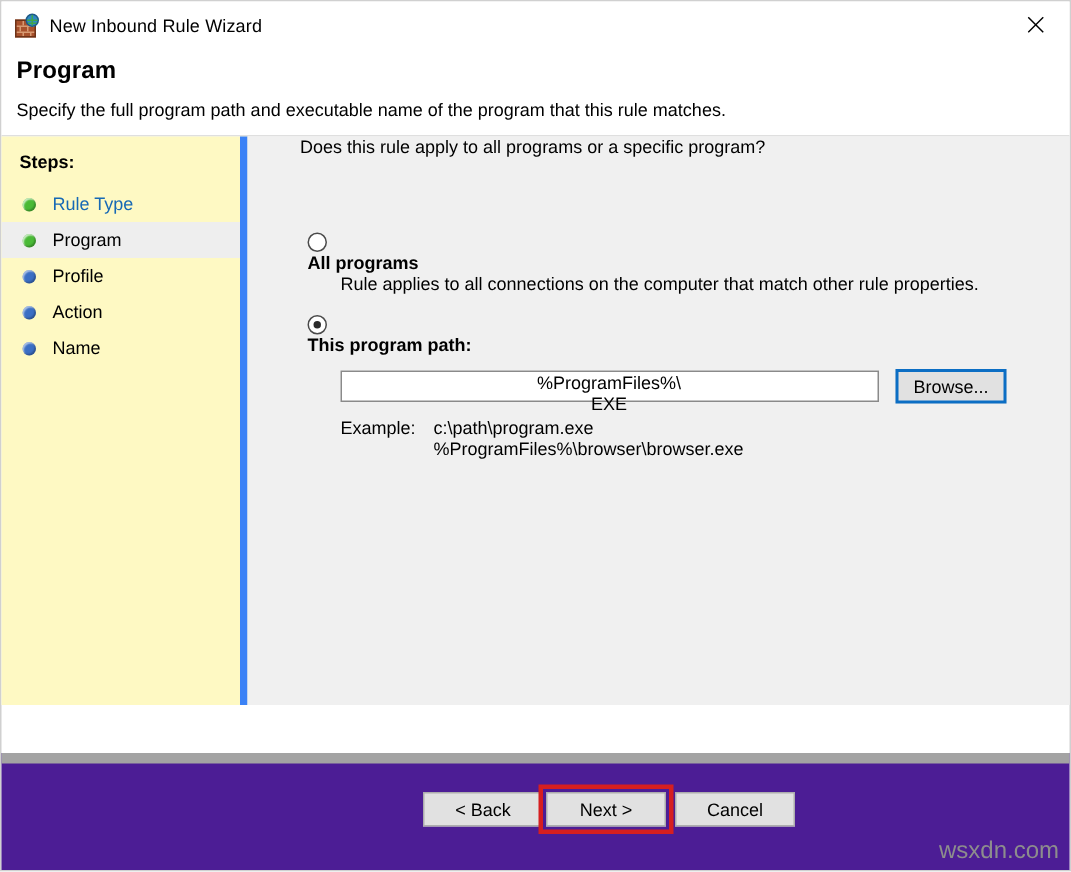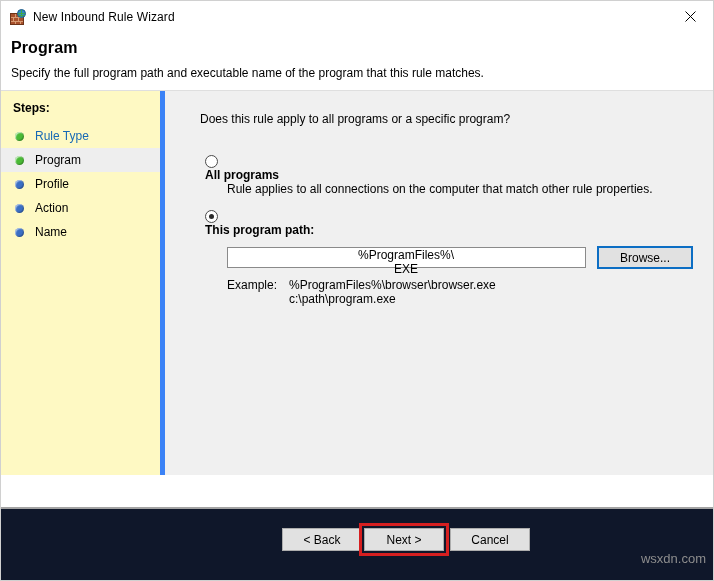--- a/index.html
+++ b/index.html
@@ -133,21 +133,21 @@
   
   .main {
     flex: 1 1 auto;
     background: #f0f0f0;
     position: relative;
     padding: 0;
   }
   .question {
     position: absolute;
     left: 35px;
-    top: 21px;
+    top: 0;
     font-size: 12px;
   }
 
   .option-block { position: absolute; left: 40px; }
   .opt-all { top: 63px; }
   .opt-path { top: 118px; }
 
   .opt-row {
     display: flex;
     align-items: flex-start;
@@ -201,21 +201,21 @@
     align-items: center;
     padding: 0 5px 0 4px;
     font-size: 12px;
     position: relative;
     flex-direction: column;
   }
   .path-value { flex: 1 1 auto; white-space: nowrap; }
   .path-suffix { white-space: nowrap; }
   .browse-btn {
     margin-left: 11px;
-    width: 96px;
+    width: 74px;
     height: 23px;
     box-sizing: border-box;
     border: 2px solid #0c6ec4;
     background: #e1e1e1;
     font-size: 12px;
     display: flex;
     align-items: center;
     justify-content: center;
     font-family: "Liberation Sans", sans-serif;
     color: #000;
@@ -227,22 +227,22 @@
     margin-top: 9px;
     font-size: 12px;
   }
   .example-label { width: 62px; flex: 0 0 auto; }
   .example-lines div { line-height: 14px; }
 
   
   .footer {
     height: 71px;
     min-height: 71px;
-    background: #0f172a;
-    border-top: 2px solid #a3a3a3;
+    background: #4c1d95;
+    border-top: 7px solid #a3a3a3;
     position: relative;
     margin-top: 32px;
   }
   .btn {
     position: absolute;
     top: 19px;
     width: 80px;
     height: 23px;
     box-sizing: border-box;
     border: 1px solid #adadad;
@@ -265,22 +265,22 @@
     width: 90px;
     height: 33px;
     box-sizing: border-box;
     border: 3px solid #d61f20;
     pointer-events: none;
   }
 
   .watermark {
     position: absolute;
     right: 7px;
-    bottom: 14px;
-    font-size: 13px;
+    bottom: 3px;
+    font-size: 16px;
     color: #8d8d8d;
   }
 
   
   .fw-brick {
     position: absolute;
     left: 0;
     bottom: 0;
     width: 14px;
     height: 12px;
@@ -402,22 +402,22 @@
           <div class="path-input">
             <span class="path-value">%ProgramFiles%\</span>
             <span class="path-suffix">EXE</span>
           </div>
           <div class="browse-btn">Browse...</div>
         </div>
 
         <div class="example-row">
           <div class="example-label">Example:</div>
           <div class="example-lines">
+            <div>c:\path\program.exe</div>
             <div>%ProgramFiles%\browser\browser.exe</div>
-            <div>c:\path\program.exe</div>
           </div>
         </div>
       </div>
 
     </div>
   </div>
 
   <div class="footer">
     <div class="btn btn-back">&lt; Back</div>
     <div class="btn btn-next">Next &gt;</div>

